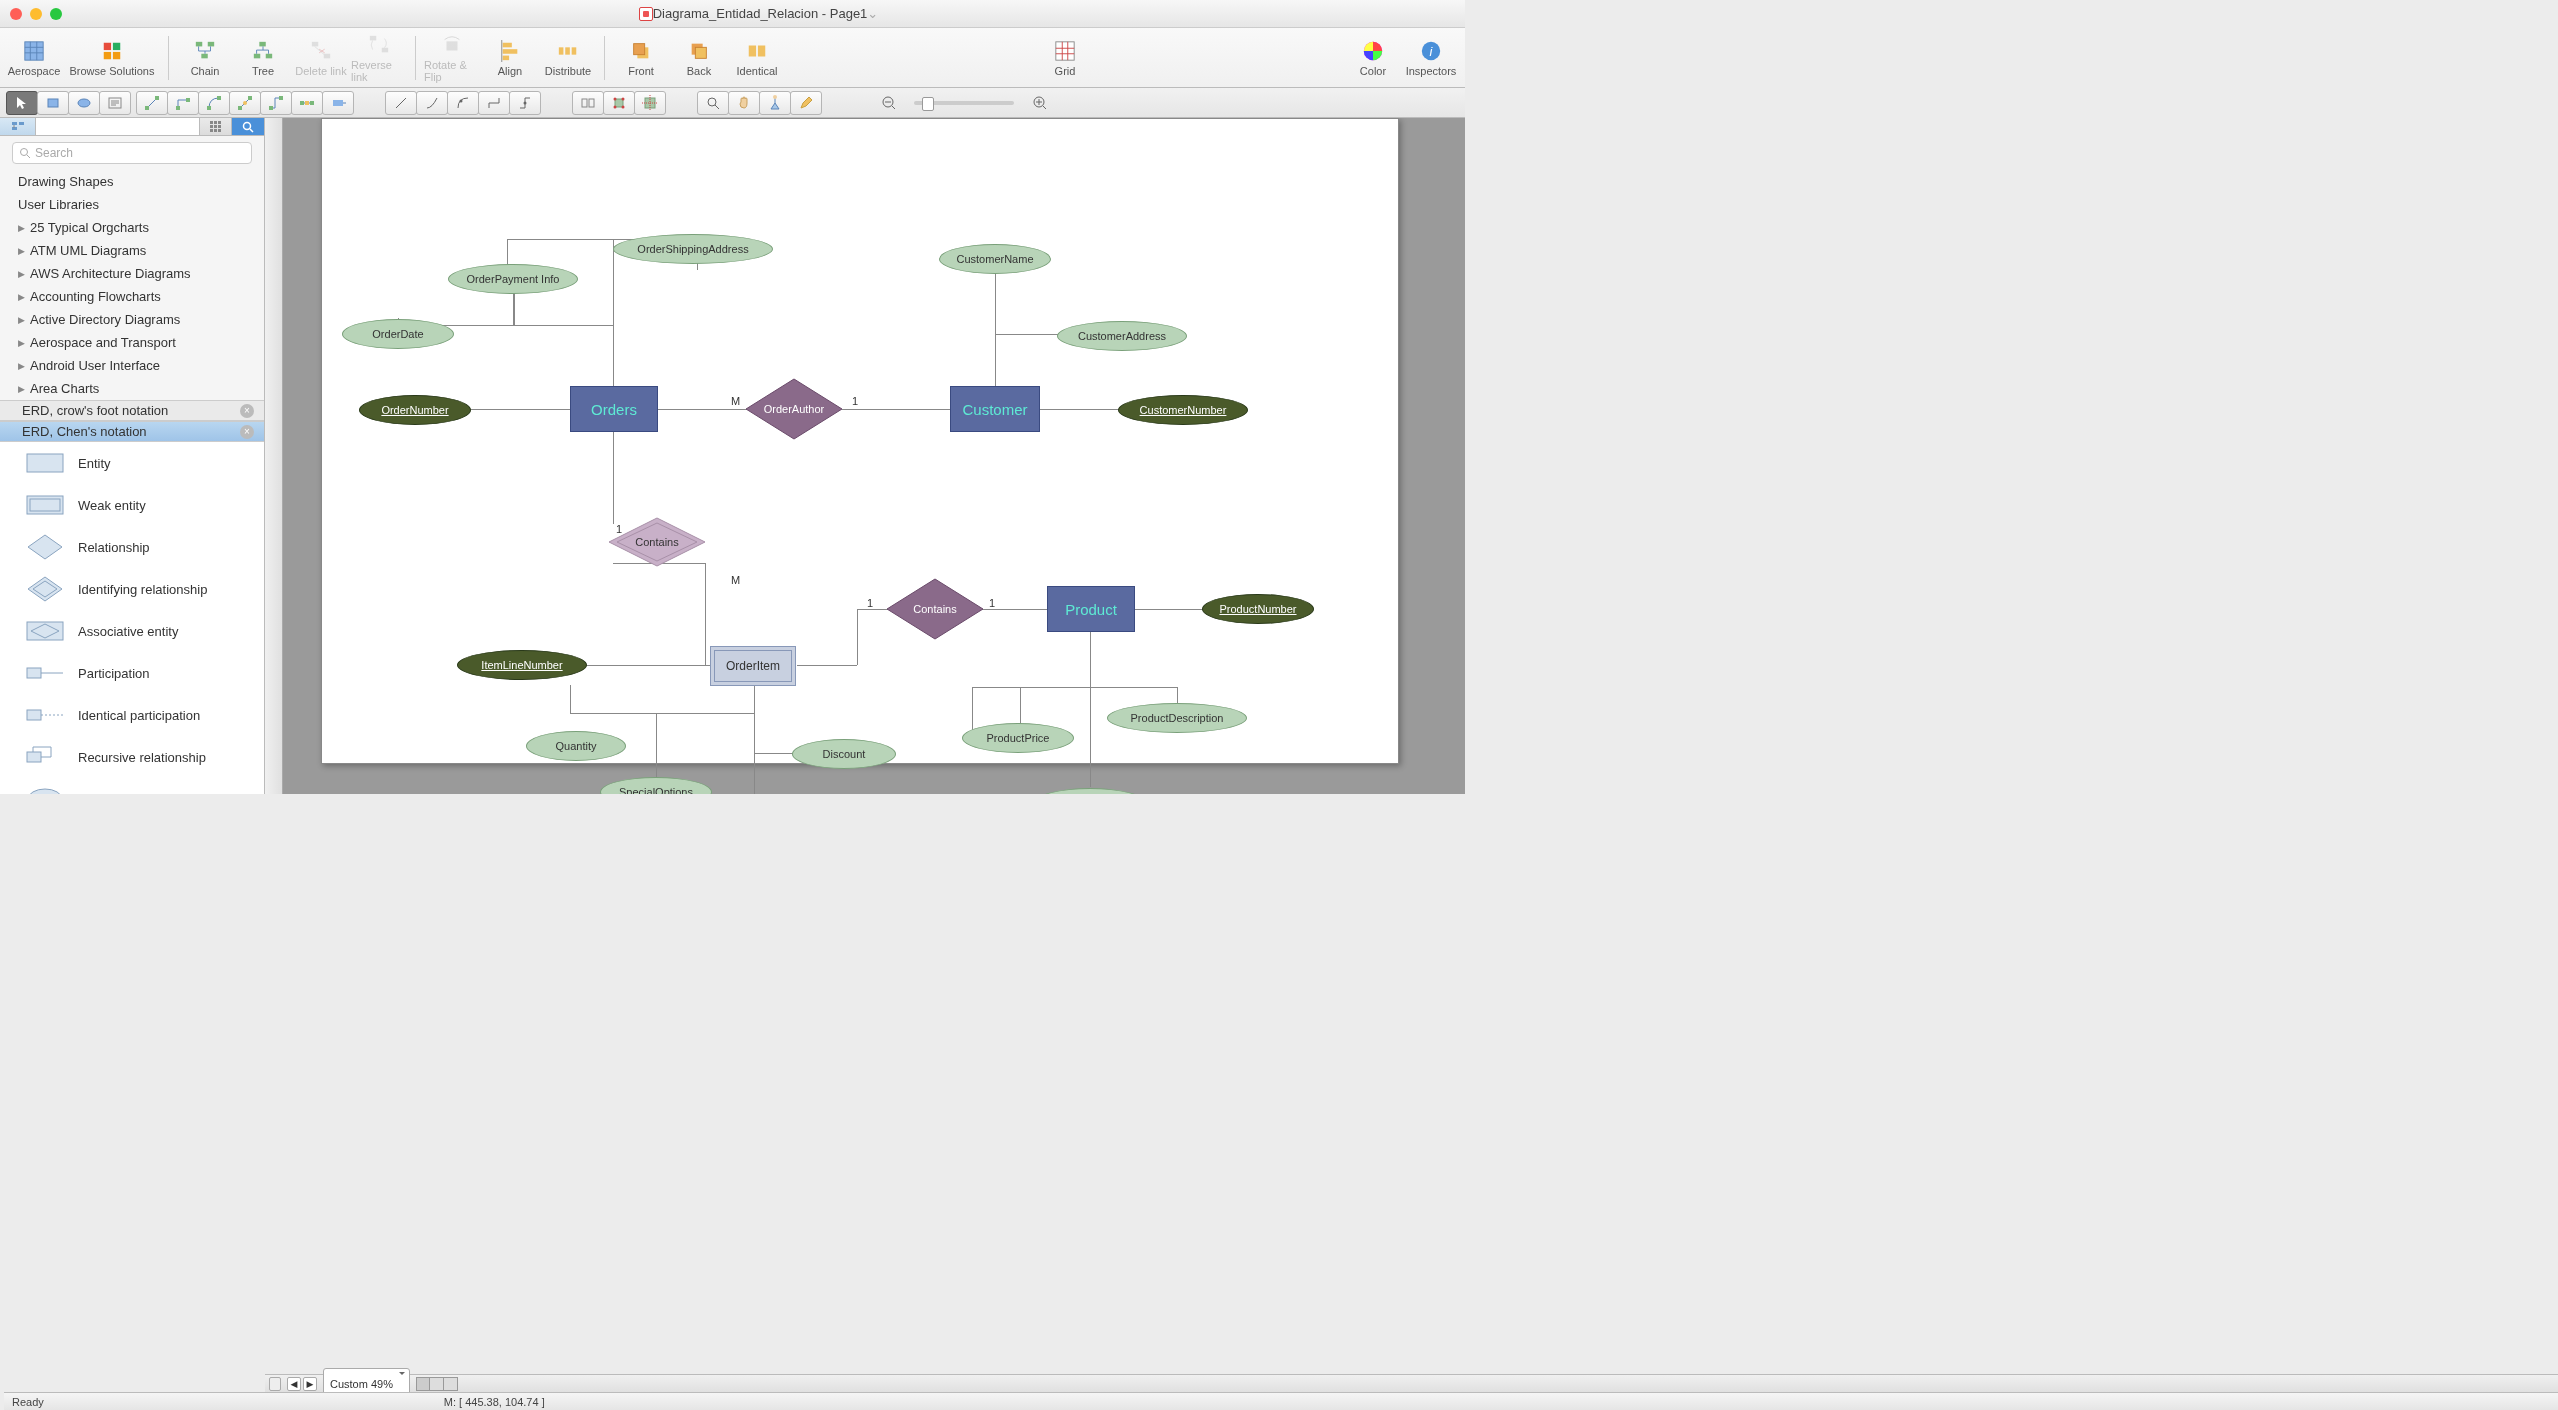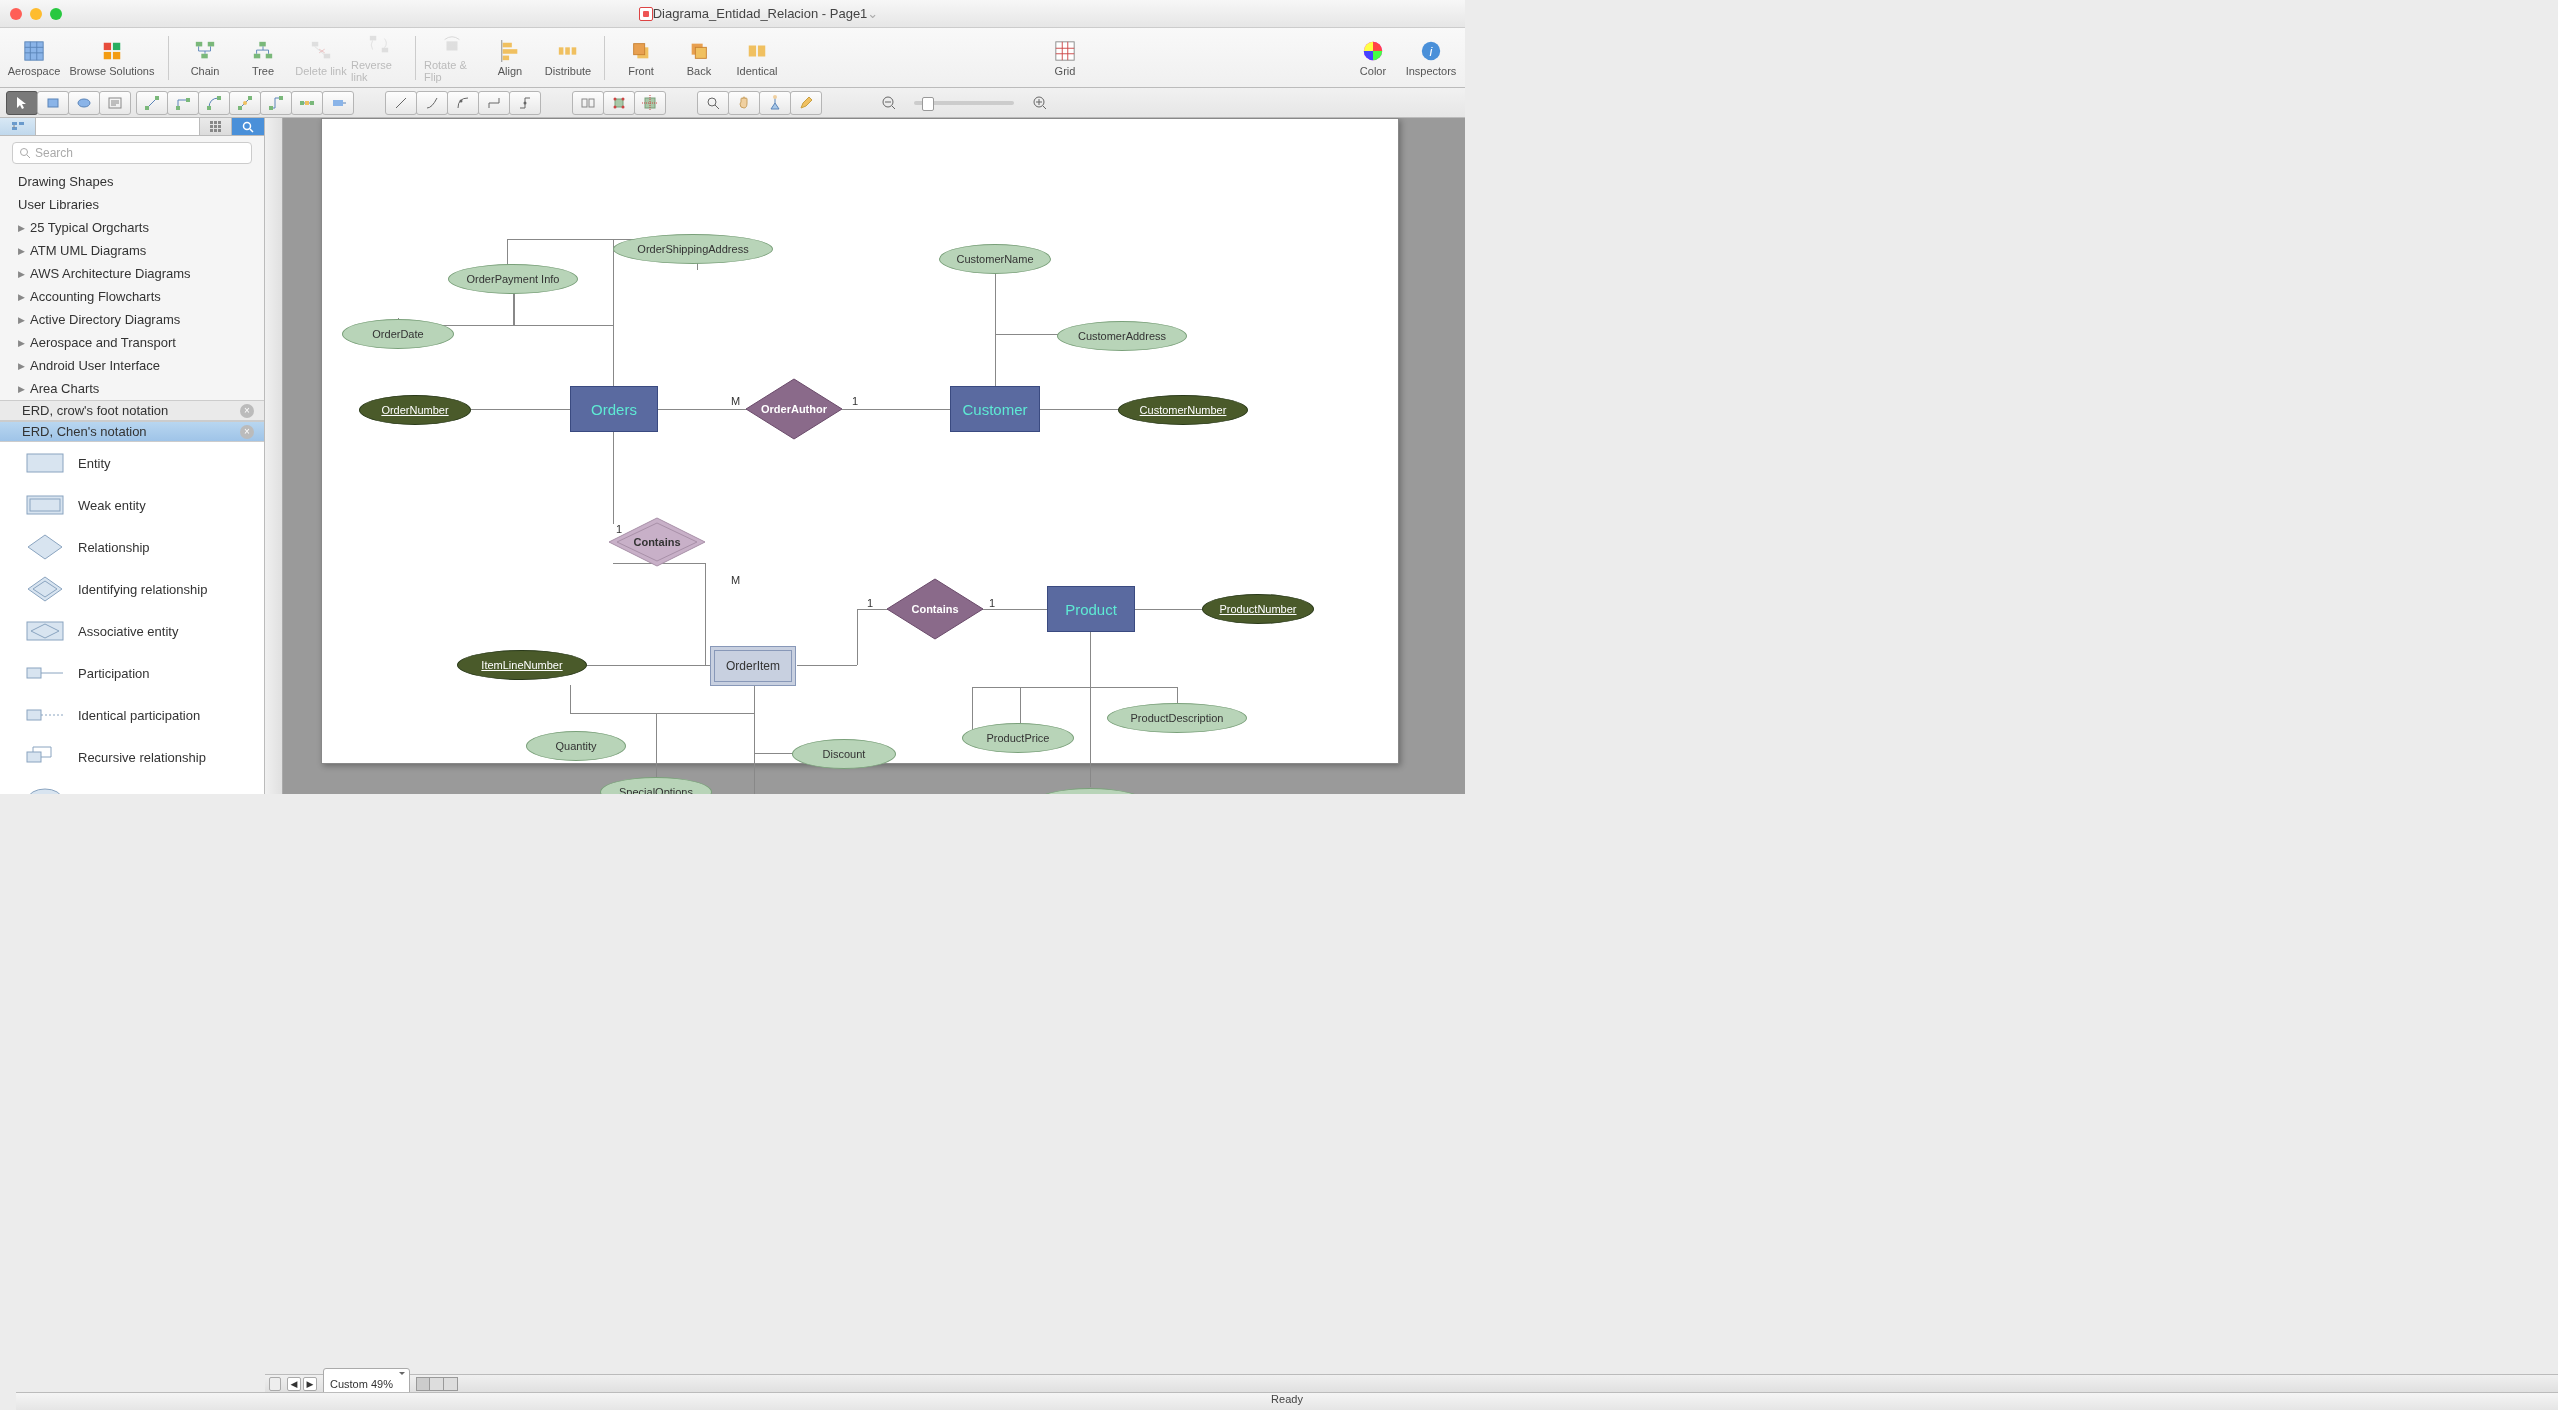--- a/index.html
+++ b/index.html
@@ -48,21 +48,21 @@
 .shape-thumb { width: 42px; height: 32px; display: flex; align-items: center; justify-content: center; }
 .canvas-area { flex: 1; background: #9a9a9a; position: relative; overflow: hidden; }
 .canvas { position: absolute; left: 56px; top: 0; width: 1078px; height: 646px; background: #fff; border: 1px solid #888; box-shadow: 2px 2px 6px rgba(0,0,0,0.3); }
 .ruler-v { position:absolute; left:0; top:0; width:18px; height:100%; background:linear-gradient(90deg,#f0f0f0,#e0e0e0); border-right:1px solid #aaa;}
 .erd { position: relative; width: 100%; height: 100%; font-size: 11px; }
 .entity { position: absolute; background: #5a6aa0; color: #5eead4; display: flex; align-items: center; justify-content: center; border: 1px solid #3a4a80; font-size: 15px; }
 .weak-entity { position: absolute; background: #c8d0e0; border: 1px solid #8898b8; display: flex; align-items: center; justify-content: center; font-size: 12px; color:#333;}
 .weak-entity::after{content:""; position:absolute; inset:3px; border:1px solid #8898b8;}
 .attr { position: absolute; background: #b8d4b8; border: 1px solid #7aa07a; border-radius: 50%; display: flex; align-items: center; justify-content: center; font-size: 11px; color:#333;}
 .key-attr { position: absolute; background: #4a5a2a; border: 1px solid #2a3a1a; border-radius: 50%; display: flex; align-items: center; justify-content: center; font-size: 11px; color:#fff; text-decoration: underline;}
-.rel { position: absolute; display: flex; align-items: center; justify-content: center; font-size: 11px; color:#fff;font-weight:bold;}
+.rel { position: absolute; display: flex; align-items: center; justify-content: center; font-size: 11px; color:#fff;}
 .rel svg { position: absolute; width: 100%; height: 100%; }
 .rel span { z-index: 1; }
 .line { position: absolute; background: #888; }
 .lineh { height: 1px; } .linev { width: 1px; }
 .card { position: absolute; font-size: 11px; color: #333; }
 .statusbar { height: 18px; background: linear-gradient(#f5f5f5,#e5e5e5); border-top: 1px solid #bbb; display: flex; align-items: center; font-size: 11px; color: #444; padding: 0 8px; }
 .bottombar { height: 18px; background: linear-gradient(#f0f0f0,#e0e0e0); border-top: 1px solid #bbb; display:flex; align-items:center; padding: 0 4px; font-size:11px; gap:6px;}
 .page-ctrl{display:flex; gap:2px; align-items:center;}
 .page-ctrl span{width:14px; height:14px; border:1px solid #aaa; background:#fff; display:flex; align-items:center; justify-content:center; font-size:9px; border-radius:2px;}
 .zoom-lbl{border:1px solid #aaa; background:#fff; padding:0 16px 0 6px; border-radius:3px; height:32px; display:flex; align-items:center; position:relative;}
@@ -759,17 +759,17 @@
   <div class="zoom-lbl">
       <span>Custom 49%</span>
     </div>
   <div style="display:flex;">
     <span style="width:14px;height:14px;background:#ccc;border:1px solid #999;"></span>
     <span style="width:14px;height:14px;background:#ddd;border:1px solid #999;border-left:none;"></span>
     <span style="width:14px;height:14px;background:#ddd;border:1px solid #999;border-left:none;"></span>
   </div>
 </div>
 
-<div class="statusbar" style="position:absolute; left:16px; right:0; bottom:0;flex-direction:column;">
+<div class="statusbar" style="position:absolute; left:4px; right:0; bottom:0;">
   <span>Ready</span>
   <span style="flex:0 0 400px;"></span>
   <span>M: [ 445.38, 104.74 ]</span>
 </div>
 
 </body></html>

